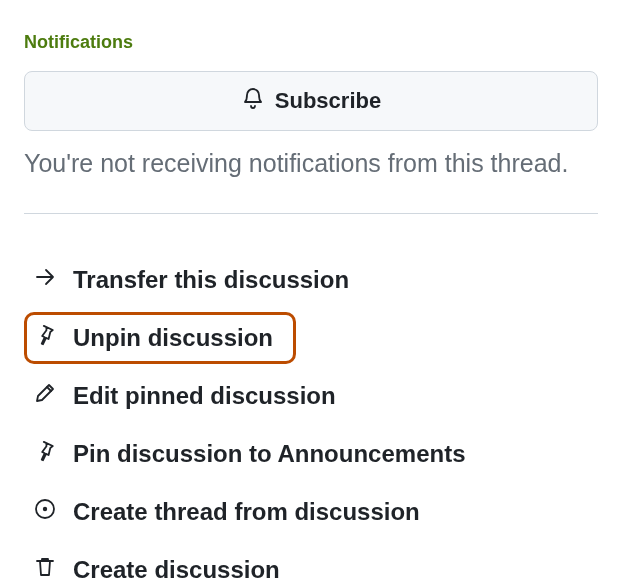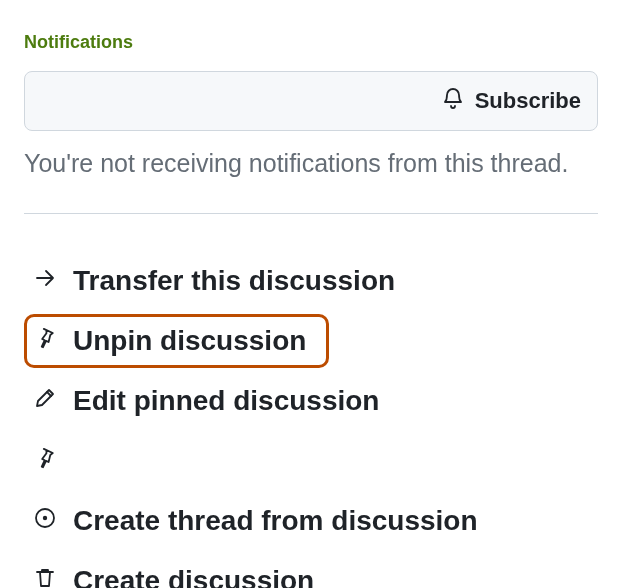--- a/index.html
+++ b/index.html
@@ -14,21 +14,21 @@
   .section-title {
     font-size: 18px;
     font-weight: 600;
     color: #4d7c0f;
     margin: 8px 0 18px 0;
   }
   .subscribe-btn {
     width: 100%;
     display: flex;
     align-items: center;
-    justify-content: flex-end;
+    justify-content: center;
     gap: 10px;
     padding: 14px 16px;
     font-size: 22px;
     font-weight: 600;
     color: #1f2328;
     background: #f6f8fa;
     border: 1px solid #d0d7de;
     border-radius: 8px;
     cursor: pointer;
   }
@@ -47,21 +47,21 @@
   .actions {
     display: flex;
     flex-direction: column;
     gap: 6px;
   }
   .action {
     display: flex;
     align-items: center;
     gap: 16px;
     padding: 8px 6px;
-    font-size: 28px;
+    font-size: 24px;
     font-weight: 600;
     color: #1f2328;
     cursor: pointer;
     border: 3px solid transparent;
     border-radius: 10px;
   }
   .action svg { width: 24px; height: 24px; flex-shrink: 0; }
   .action.highlight {
     border-color: #bc4c00;
     padding-right: 20px;
@@ -117,20 +117,21 @@
     </span>
     <span>Edit pinned discussion</span>
   </div>
 
   <div class="action">
     <span>
       <svg viewBox="0 0 24 24">
           <path class="icon-stroke" d="M14 3l7 7-3 1-4 6-2-2-5 5-1-1 5-5-2-2 6-4 1-3Z" transform="rotate(-20 12 12)"></path>
         </svg>
     </span>
+    <span>Pin discussion to Announcements</span>
   </div>
 
   <div class="action">
     <span>
       <svg viewBox="0 0 24 24">
           <circle class="icon-stroke" cx="12" cy="12" r="9"></circle>
           <circle cx="12" cy="12" r="2.2" fill="#1f2328"></circle>
         </svg>
     </span>
     <span>Create thread from discussion</span>

